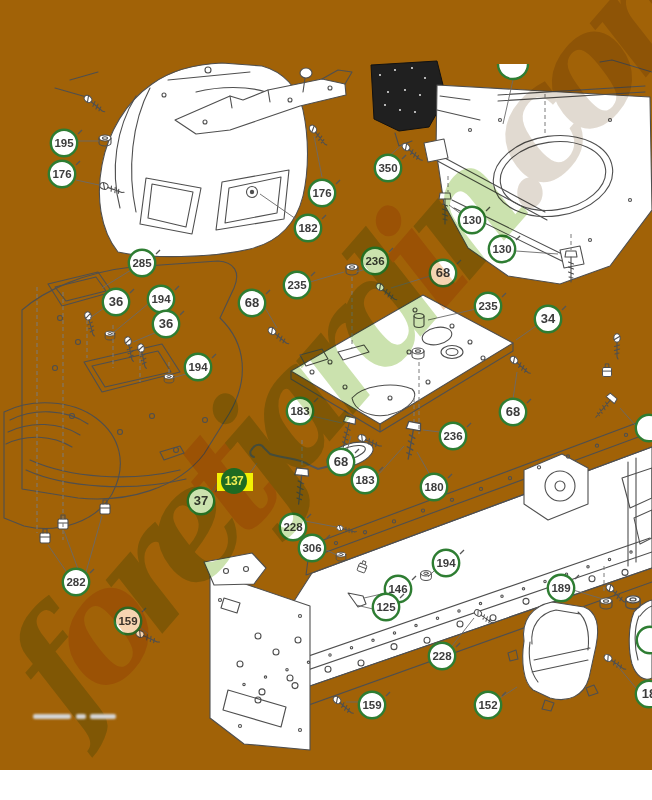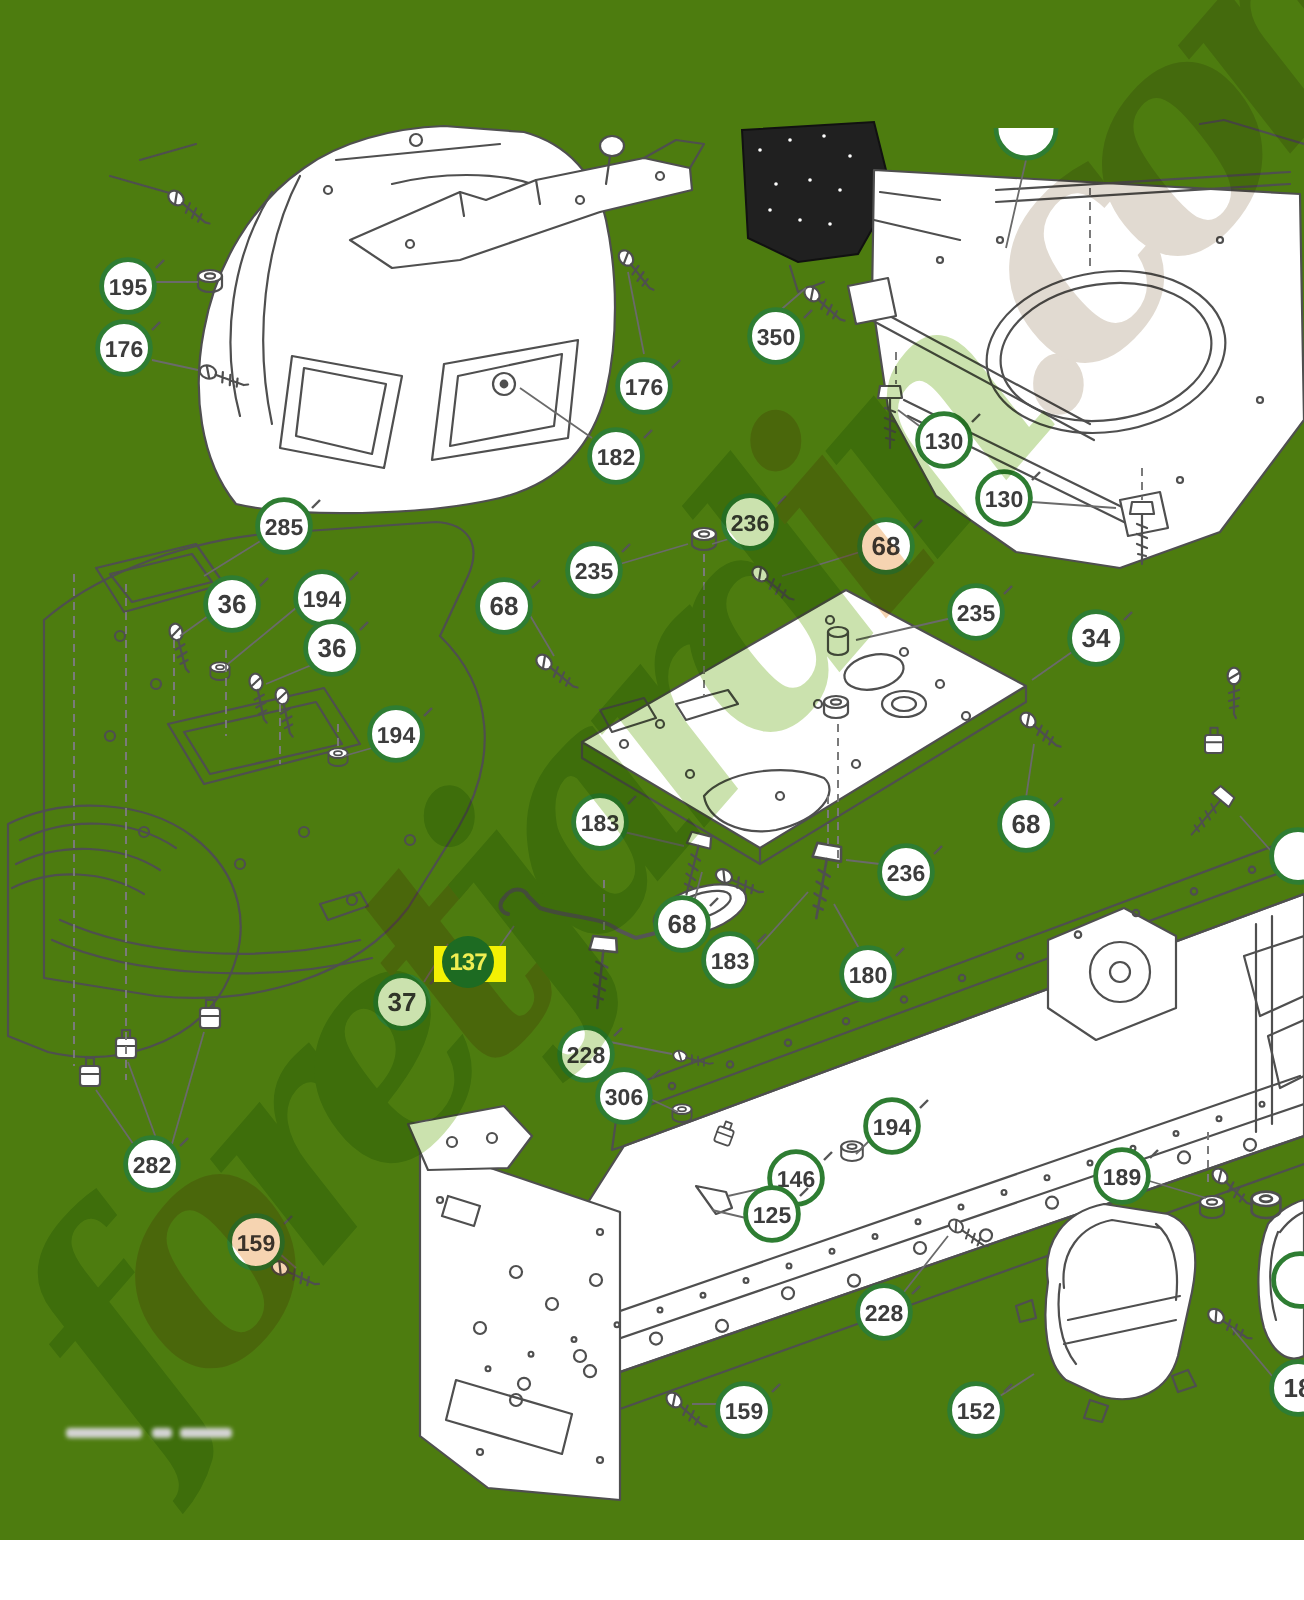--- a/index.html
+++ b/index.html
@@ -1,16 +1,16 @@
 <!DOCTYPE html>
 <html><head>
 <meta charset="utf-8">
 <style>
   html,body{margin:0;padding:0;background:#fff;}
-  #stage{position:relative;width:652px;height:770px;background:#4d7c0f;overflow:hidden;
+  #stage{position:relative;width:652px;height:770px;background:#a16207;overflow:hidden;
          font-family:"Liberation Sans",sans-serif;text-decoration:underline;}
   svg{position:absolute;left:0;top:0;}
   .ln{stroke:#4f4f4f;stroke-width:1.1;fill:none;stroke-linejoin:round;stroke-linecap:round;}
   .fw{fill:#ffffff;}
   .dk{fill:#4f4f4f;stroke:none;}
   .grille{fill:#202020;stroke:#111;stroke-width:1;}
   .spk{fill:#ffffff;stroke:none;}
   .rod{stroke:#555;stroke-width:2;fill:none;stroke-linecap:round;}
   .leader{stroke:#6a6a6a;stroke-width:0.9;fill:none;}
   .dash{stroke:#7a7a7a;stroke-width:1;fill:none;stroke-dasharray:4 3;}

